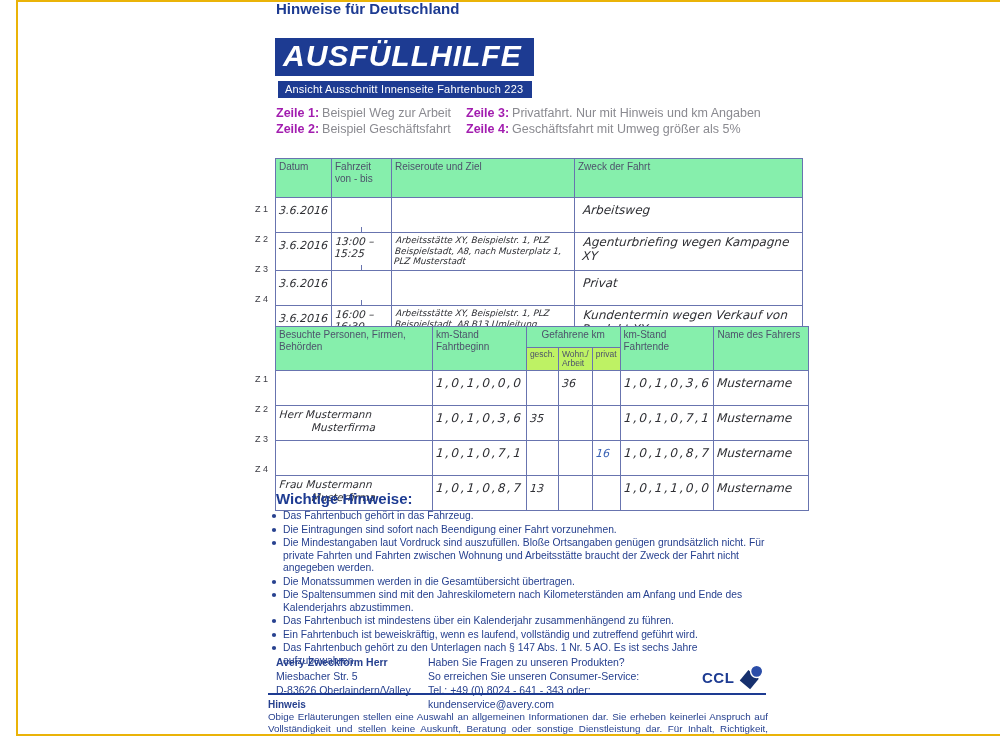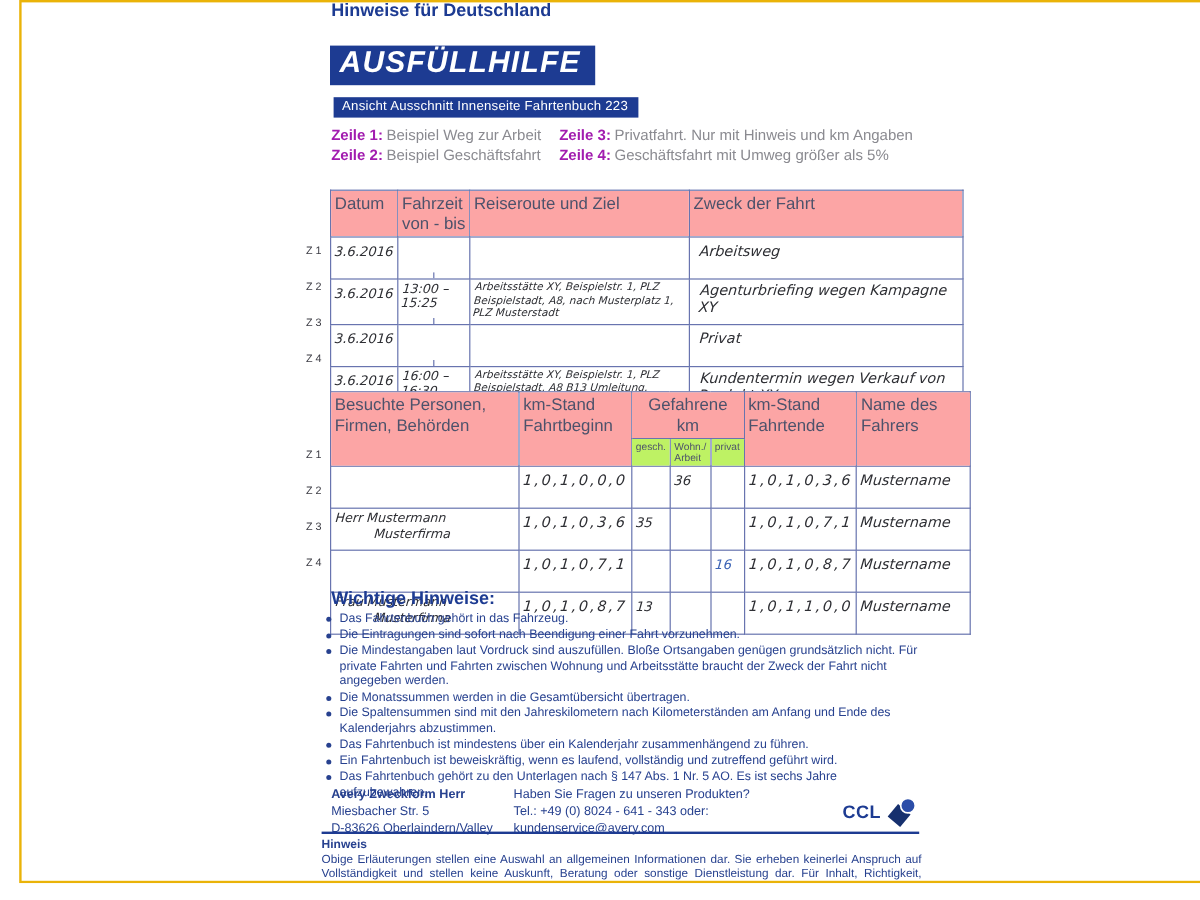--- a/index.html
+++ b/index.html
@@ -5,21 +5,21 @@
   html,body{margin:0;padding:0;background:#ffffff;}
   .page{
     position:relative;width:1000px;height:736px;background:#ffffff;
     font-family:"Liberation Sans",sans-serif;overflow:hidden;
     box-sizing:border-box;border:2px solid #eab308;margin-left:16px;
   }
   
   .title{position:absolute;left:258px;top:-2px;font-size:15px;font-weight:bold;color:#1d3b92;}
   .banner{
     position:absolute;left:257px;top:36px;background:#1d3b92;color:#ffffff;
-    font-size:25px;font-weight:bold;font-style:italic;letter-spacing:1px;
+    font-size:30px;font-weight:bold;font-style:italic;letter-spacing:1px;
     padding:1px 12px 4px 8px;line-height:1.1;
   }
   .subbanner{
     position:absolute;left:260px;top:79px;background:#1d3b92;color:#ffffff;
     font-size:11px;padding:2px 9px 3px 7px;letter-spacing:.2px;
   }
   
   .legend{
     position:absolute;left:258px;top:103px;width:505px;
     display:grid;grid-template-columns:190px 1fr;grid-template-rows:repeat(2,16px);
@@ -31,21 +31,21 @@
   .twrap{position:absolute;display:flex;}
   .zcol{display:flex;flex-direction:column;width:20px;font-size:9px;color:#3c3c44;}
   .zcol .sp1{height:36px;}
   .zcol .sp2{height:38px;}
   .zcol .zl{height:30px;display:flex;align-items:center;justify-content:flex-start;}
   table.form{border-collapse:collapse;table-layout:fixed;background:#ffffff;}
   table.form td,table.form th{
     border:1px solid #6874af;font-weight:normal;text-align:left;vertical-align:top;
     padding:2px 3px;overflow:hidden;position:relative;
   }
-  th.hdr{background:#fca5a5;color:#4d526b;font-size:14px;line-height:1.2;}
+  th.hdr{background:#86efac;color:#4d526b;font-size:10px;line-height:1.2;}
   th.subhdr{background:#bef264;color:#4d526b;font-size:8.5px;line-height:1.05;text-align:center;vertical-align:middle;padding:1px;}
   td.body{height:30px;vertical-align:middle;}
   .hw{
     font-family:"DejaVu Sans",sans-serif;font-style:italic;color:#2e2f34;
     display:inline-block;transform:skewX(-5deg);
   }
   .hw-blue{color:#3a62b5;}
   .hw-date{font-size:11px;}
   .hw-time{font-size:10.5px;}
   .hw-route{font-size:8.8px;line-height:1.2;white-space:normal;}
@@ -254,20 +254,21 @@
   </div>
 
   <div class="footer">
     <div class="company">
       <div class="bold">Avery Zweckform Herr</div>
       <div>Miesbacher Str. 5</div>
       <div>D-83626 Oberlaindern/Valley</div>
     </div>
     <div class="service">
       <div>Haben Sie Fragen zu unseren Produkten?</div>
+      <div>So erreichen Sie unseren Consumer-Service:</div>
       <div>Tel.: +49 (0) 8024 - 641 - 343 oder:  kundenservice@avery.com</div>
     </div>
   </div>
 
   <div class="logo">
     <span class="ccl-text">CCL</span>
     <svg width="26" height="26" viewBox="0 0 30 30">
       <polygon points="12,7 24,17 14,29 2,19" fill="#16306e"></polygon>
       <circle cx="21.5" cy="8.5" r="7" fill="#2b4da8" stroke="#ffffff" stroke-width="1.6"></circle>
     </svg>

